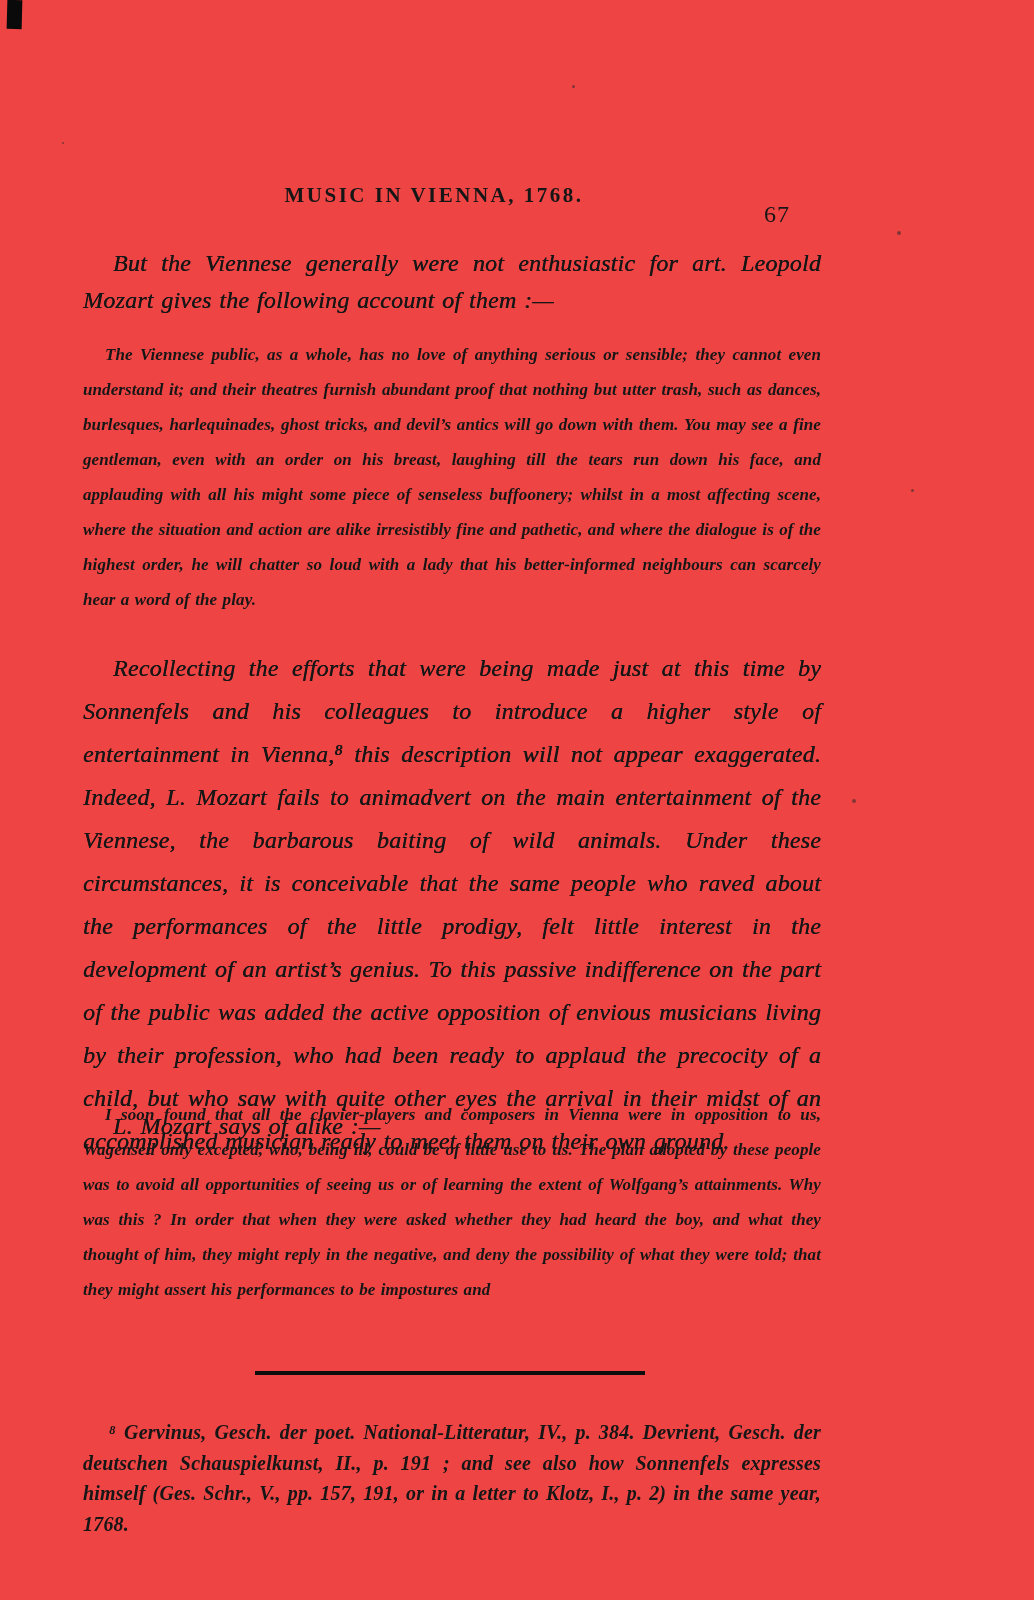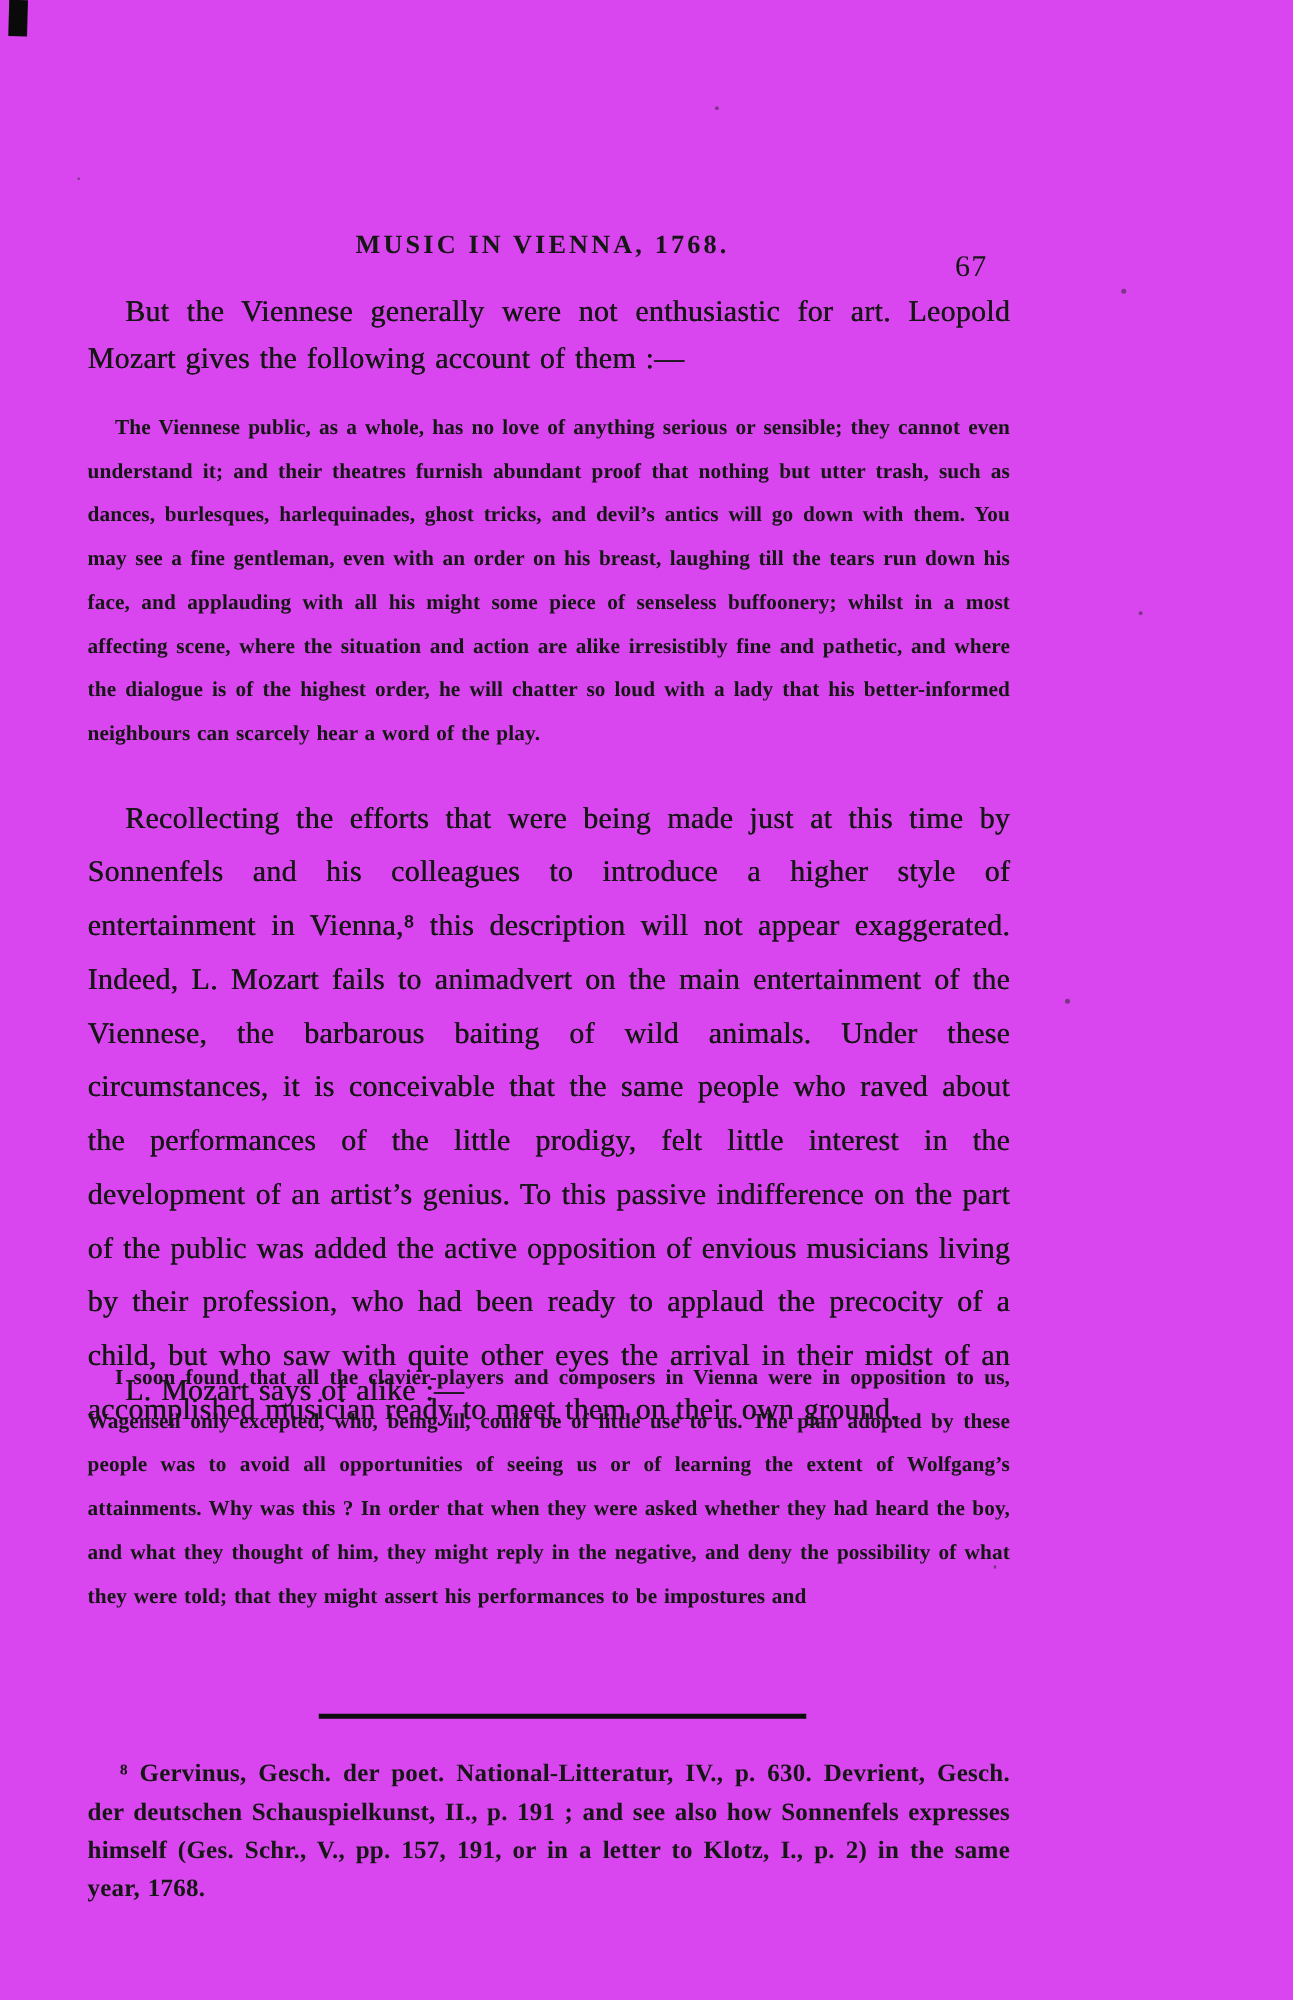--- a/index.html
+++ b/index.html
@@ -1,20 +1,20 @@
 <!DOCTYPE html>
 <html><head>
 <meta charset="utf-8">
 <style>
   html,body{margin:0;padding:0;background:#e8e8e4;}
   .page{
     position:relative;
     width:1034px;height:1600px;
     margin:0 auto;
-    background:#d946ef;
+    background:#ef4444;
     color:#161616;
     font-family:"Liberation Serif","DejaVu Serif",serif;
     overflow:hidden;
   }
   .page *{box-sizing:border-box;}
 
   
   .artifact-topleft{
     position:absolute;left:7px;top:0;width:15px;height:29px;
     background:#0a0a0a;transform:rotate(1.5deg);
@@ -30,23 +30,23 @@
     font-size:21px;font-weight:700;letter-spacing:2.5px;
     white-space:nowrap;
   }
   .page-number{
     position:absolute;right:12px;top:-2px;
     font-size:24px;font-weight:400;letter-spacing:1px;margin-top:20px;
   }
 
   
   .tb{
-    position:absolute;left:66px;width:738px;margin:4px;
+    position:absolute;left:66px;width:738px;margin:17px;
     text-align:justify;
-    word-spacing:1.5px;letter-spacing:.2px;
+    word-spacing:1.5px;letter-spacing:.2px;font-style:italic;
   }
   .para{
     font-size:24px;line-height:43px;font-weight:400;
     text-indent:30px;
     text-shadow:.35px 0 0 currentColor;
   }
   .para1{top:228px;line-height:37px;}
   .para2{top:630px;}
   .leadin{top:1088px;text-align:left;}
   .quote{
@@ -85,21 +85,21 @@
   <p class="tb quote quote1">The Viennese public, as a whole, has no love of anything serious or sensible; they cannot even understand it; and their theatres furnish abundant proof that nothing but utter trash, such as dances, burlesques, harlequinades, ghost tricks, and devil’s antics will go down with them. You may see a fine gentleman, even with an order on his breast, laughing till the tears run down his face, and applauding with all his might some piece of senseless buffoonery; whilst in a most affecting scene, where the situation and action are alike irresistibly fine and pathetic, and where the dialogue is of the highest order, he will chatter so loud with a lady that his better-informed neighbours can scarcely hear a word of the play.</p>
 
   <p class="tb para para2">Recollecting the efforts that were being made just at this time by Sonnenfels and his colleagues to introduce a higher style of entertainment in Vienna,⁸ this description will not appear exaggerated.  Indeed, L. Mozart fails to animadvert on the main entertainment of the Viennese, the barbarous baiting of wild animals.  Under these circumstances, it is conceivable that the same people who raved about the performances of the little prodigy, felt little interest in the development of an artist’s genius.  To this passive indifference on the part of the public was added the active opposition of envious musicians living by their profession, who had been ready to applaud the precocity of a child, but who saw with quite other eyes the arrival in their midst of an accomplished musician ready to meet them on their own ground.</p>
 
   <p class="tb para leadin">L. Mozart says of alike :—</p>
 
   <p class="tb quote quote2">I soon found that all the clavier-players and composers in Vienna were in opposition to us, Wagenseil only excepted, who, being ill, could be of little use to us.  The plan adopted by these people was to avoid all opportunities of seeing us or of learning the extent of Wolfgang’s attainments.  Why was this ?  In order that when they were asked whether they had heard the boy, and what they thought of him, they might reply in the negative, and deny the possibility of what they were told; that they might assert his performances to be impostures and</p>
 
   <div class="footnote-rule"></div>
 
-  <p class="tb footnote">⁸ Gervinus, Gesch. der poet. National-Litteratur, IV., p. 630.  Devrient, Gesch. der deutschen Schauspielkunst, II., p. 191 ;  and see also how Sonnenfels expresses himself (Ges. Schr., V., pp. 157, 191, or in a letter to Klotz, I., p. 2) in the same year, 1768.</p>
+  <p class="tb footnote">⁸ Gervinus, Gesch. der poet. National-Litteratur, IV., p. 384.  Devrient, Gesch. der deutschen Schauspielkunst, II., p. 191 ;  and see also how Sonnenfels expresses himself (Ges. Schr., V., pp. 157, 191, or in a letter to Klotz, I., p. 2) in the same year, 1768.</p>
 
   <span class="speck" style="left:572px;top:85px;width:3px;height:3px;"></span>
   <span class="speck" style="left:897px;top:231px;width:4px;height:4px;"></span>
   <span class="speck" style="left:911px;top:489px;width:3px;height:3px;"></span>
   <span class="speck" style="left:852px;top:799px;width:4px;height:4px;"></span>
   <span class="speck" style="left:62px;top:142px;width:2px;height:2px;"></span>
   <span class="speck" style="left:795px;top:1252px;width:2px;height:3px;"></span>
 
 </div>
 

